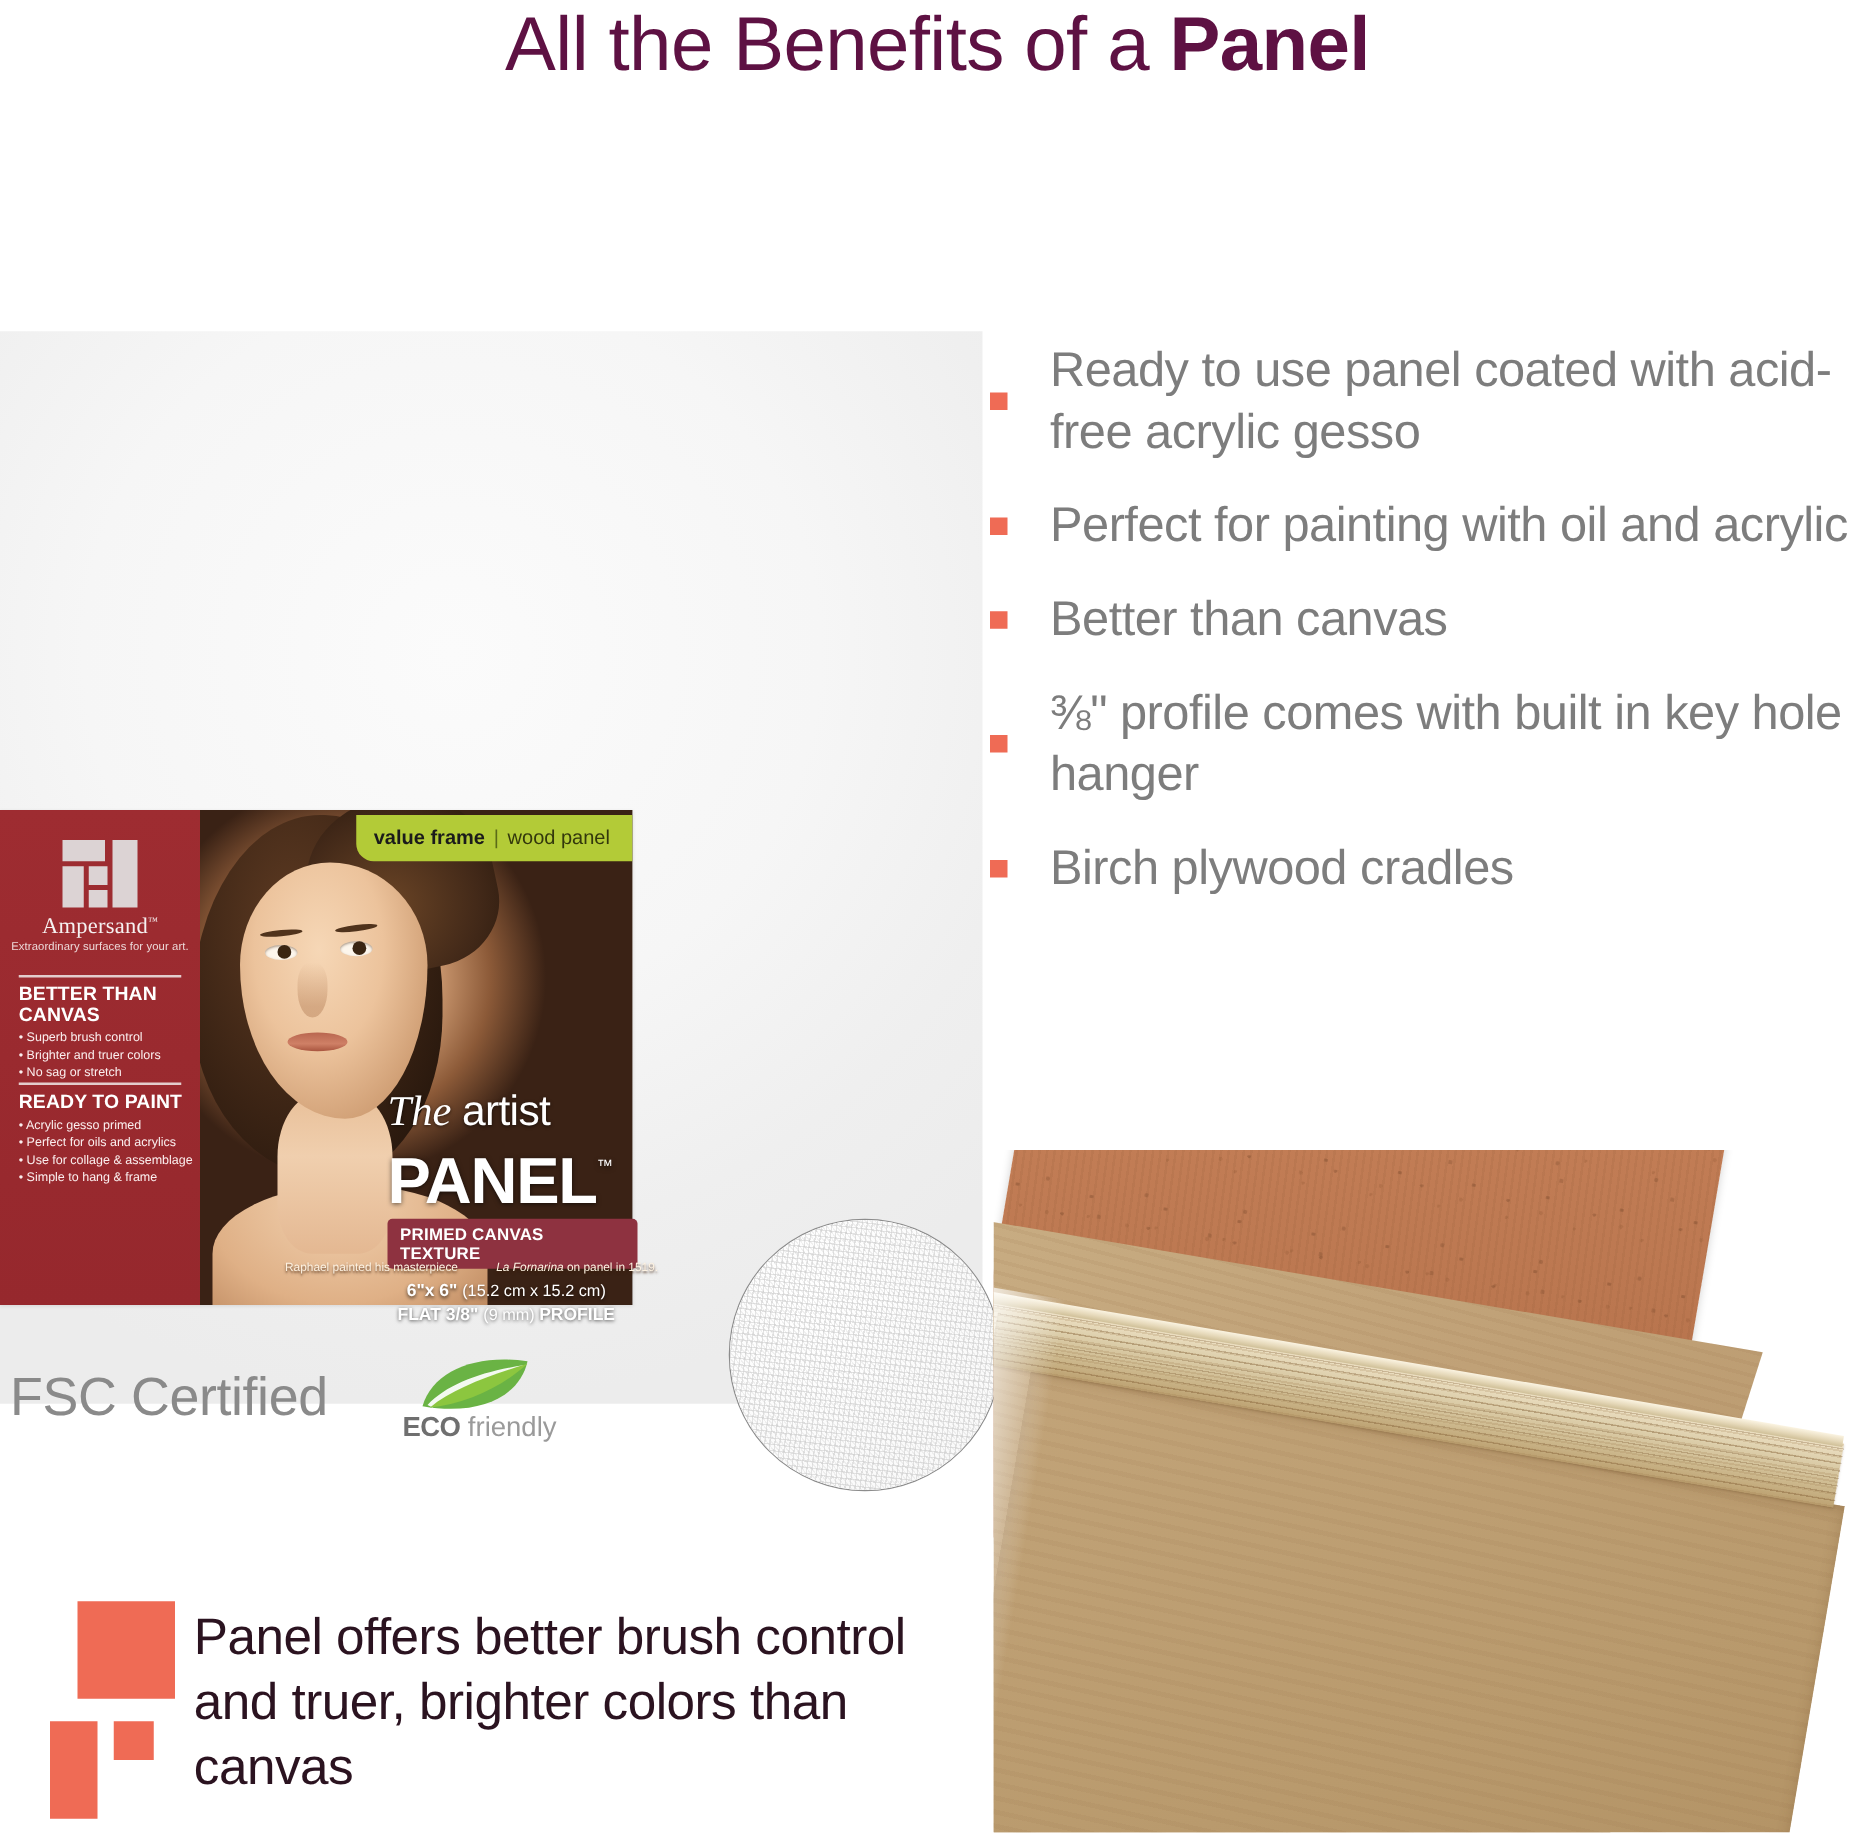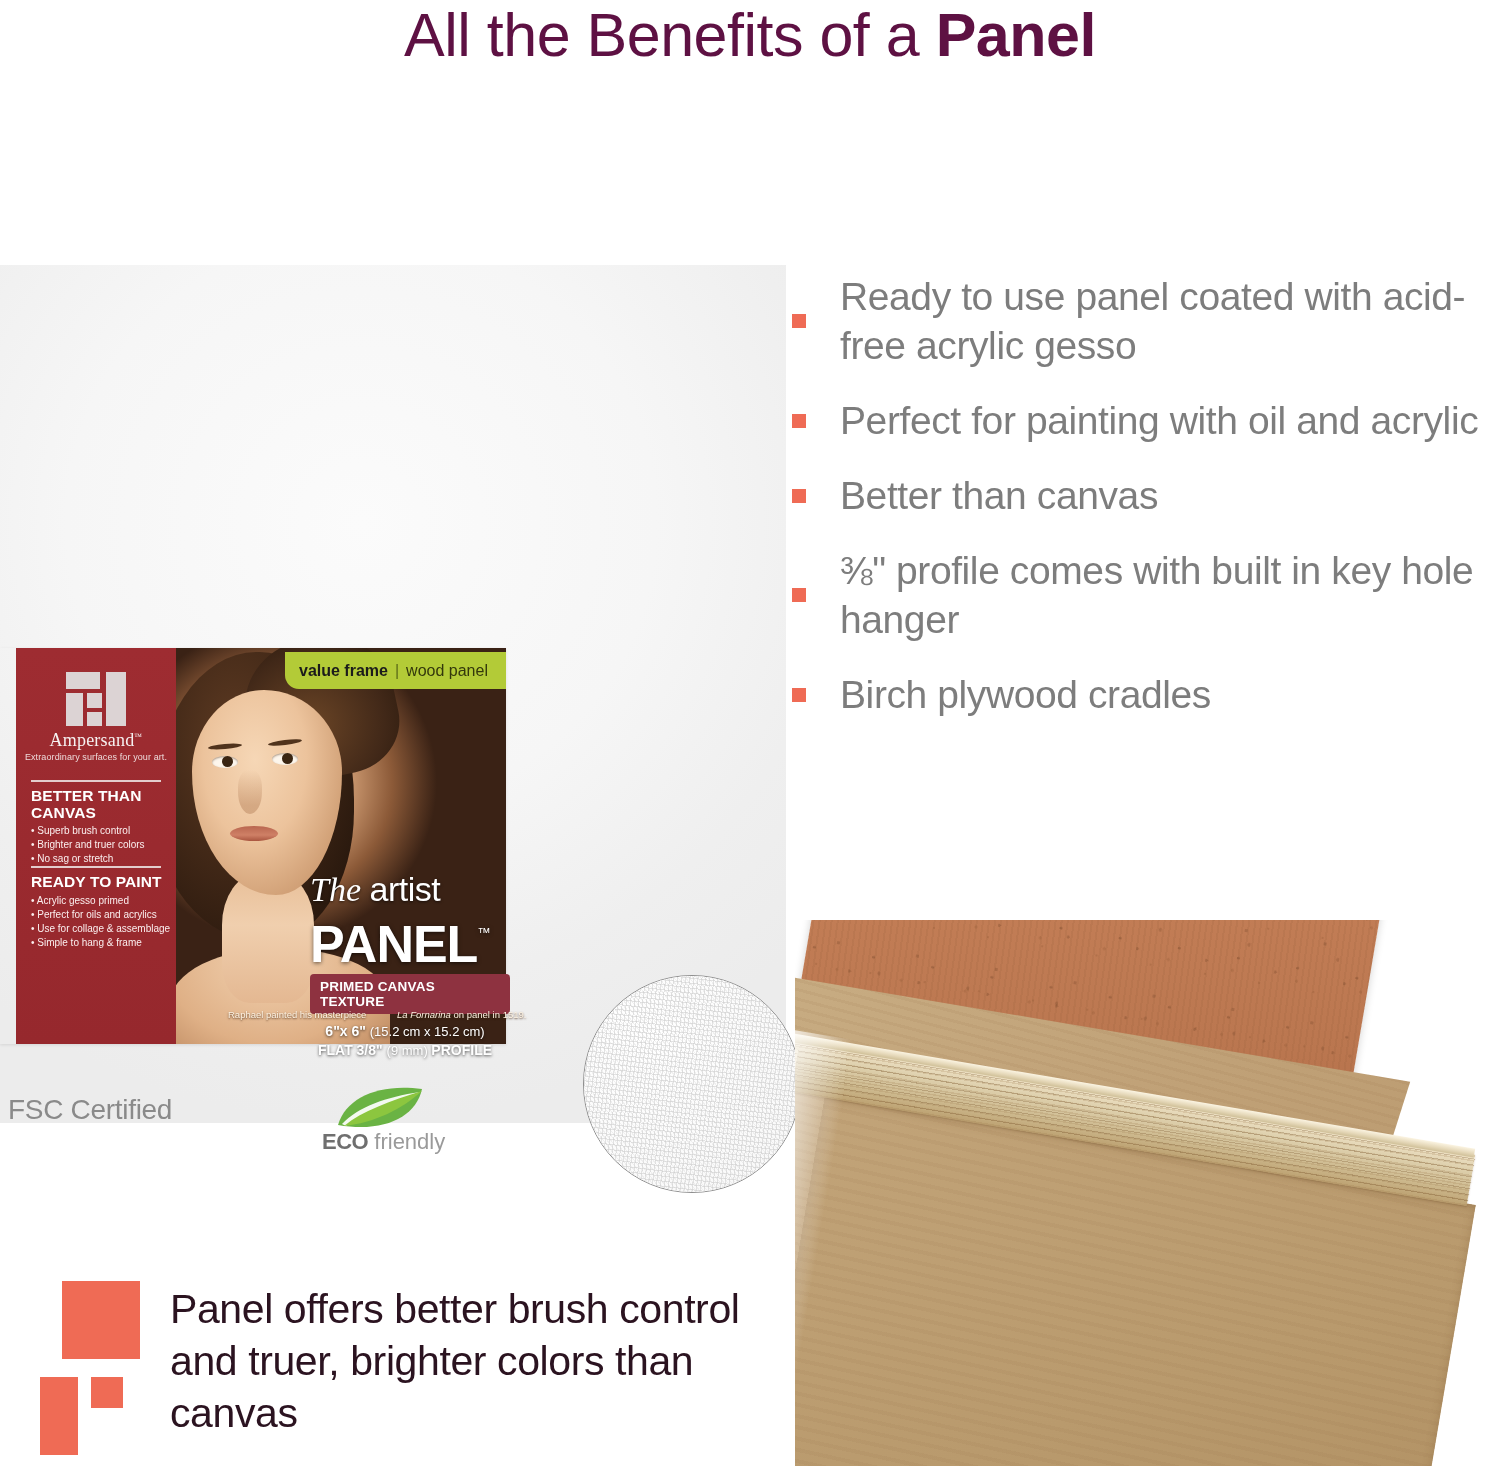--- a/index.html
+++ b/index.html
@@ -143,21 +143,20 @@
   
   .pkg-red {
     position: absolute;
     left: 0; top: 0;
     width: 160px; height: 396px;
     background: #9d2b2f;
     background: linear-gradient(180deg, #9e2c31 0%, #96282d 100%);
     color: #ffffff;
     padding: 12px;
     box-sizing: border-box;
-    margin-left: 16px;
   }
   .amp-logo {
     position: absolute;
     left: 50px; top: 24px;
     width: 60px; height: 54px;
   }
   .amp-logo i {
     position: absolute;
     display: block;
     background: #dcd3d4;
@@ -297,21 +296,21 @@
       repeating-linear-gradient(97deg, rgba(205,205,205,0.55) 0px, rgba(205,205,205,0.55) 1px, rgba(255,255,255,0) 1px, rgba(255,255,255,0) 4px),
       repeating-linear-gradient(7deg, rgba(200,200,200,0.5) 0px, rgba(200,200,200,0.5) 1px, rgba(255,255,255,0) 1px, rgba(255,255,255,0) 5px),
       repeating-linear-gradient(52deg, rgba(222,222,222,0.45) 0px, rgba(222,222,222,0.45) 1px, rgba(255,255,255,0) 1px, rgba(255,255,255,0) 3px),
       radial-gradient(circle at 30% 30%, #ffffff 0%, #f7f7f7 100%);
   }
 
   
   .fsc {
     position: absolute;
     left: 8px; top: 1094px;
-    font-size: 28px;
+    font-size: 43px;
     color: #8a8a8a;
     font-weight: 400;
     letter-spacing: -0.3px;
     text-align: right;
   }
   .eco {
     position: absolute;
     left: 322px; top: 1087px;
     width: 130px; height: 75px;
   }
@@ -359,21 +358,21 @@
   .bottom-logo i {
     position: absolute; display: block;
     background: #ef6b55;
   }
   .bottom-logo i.big   { left: 22px; top: 0;   width: 78px; height: 78px; }
   .bottom-logo i.tall  { left: 0;   top: 96px; width: 38px; height: 78px; }
   .bottom-logo i.small { left: 51px; top: 96px; width: 32px; height: 31px; }
 
   .bottom-text {
     position: absolute;
-    left: 170px; top: 1283px;
+    left: 155px; top: 1283px;
     width: 640px;
     color: #2b1320;
     font-size: 41px;
     line-height: 52px;
     letter-spacing: -0.4px;
   }
 
   
   .woodshot {
     position: absolute;

